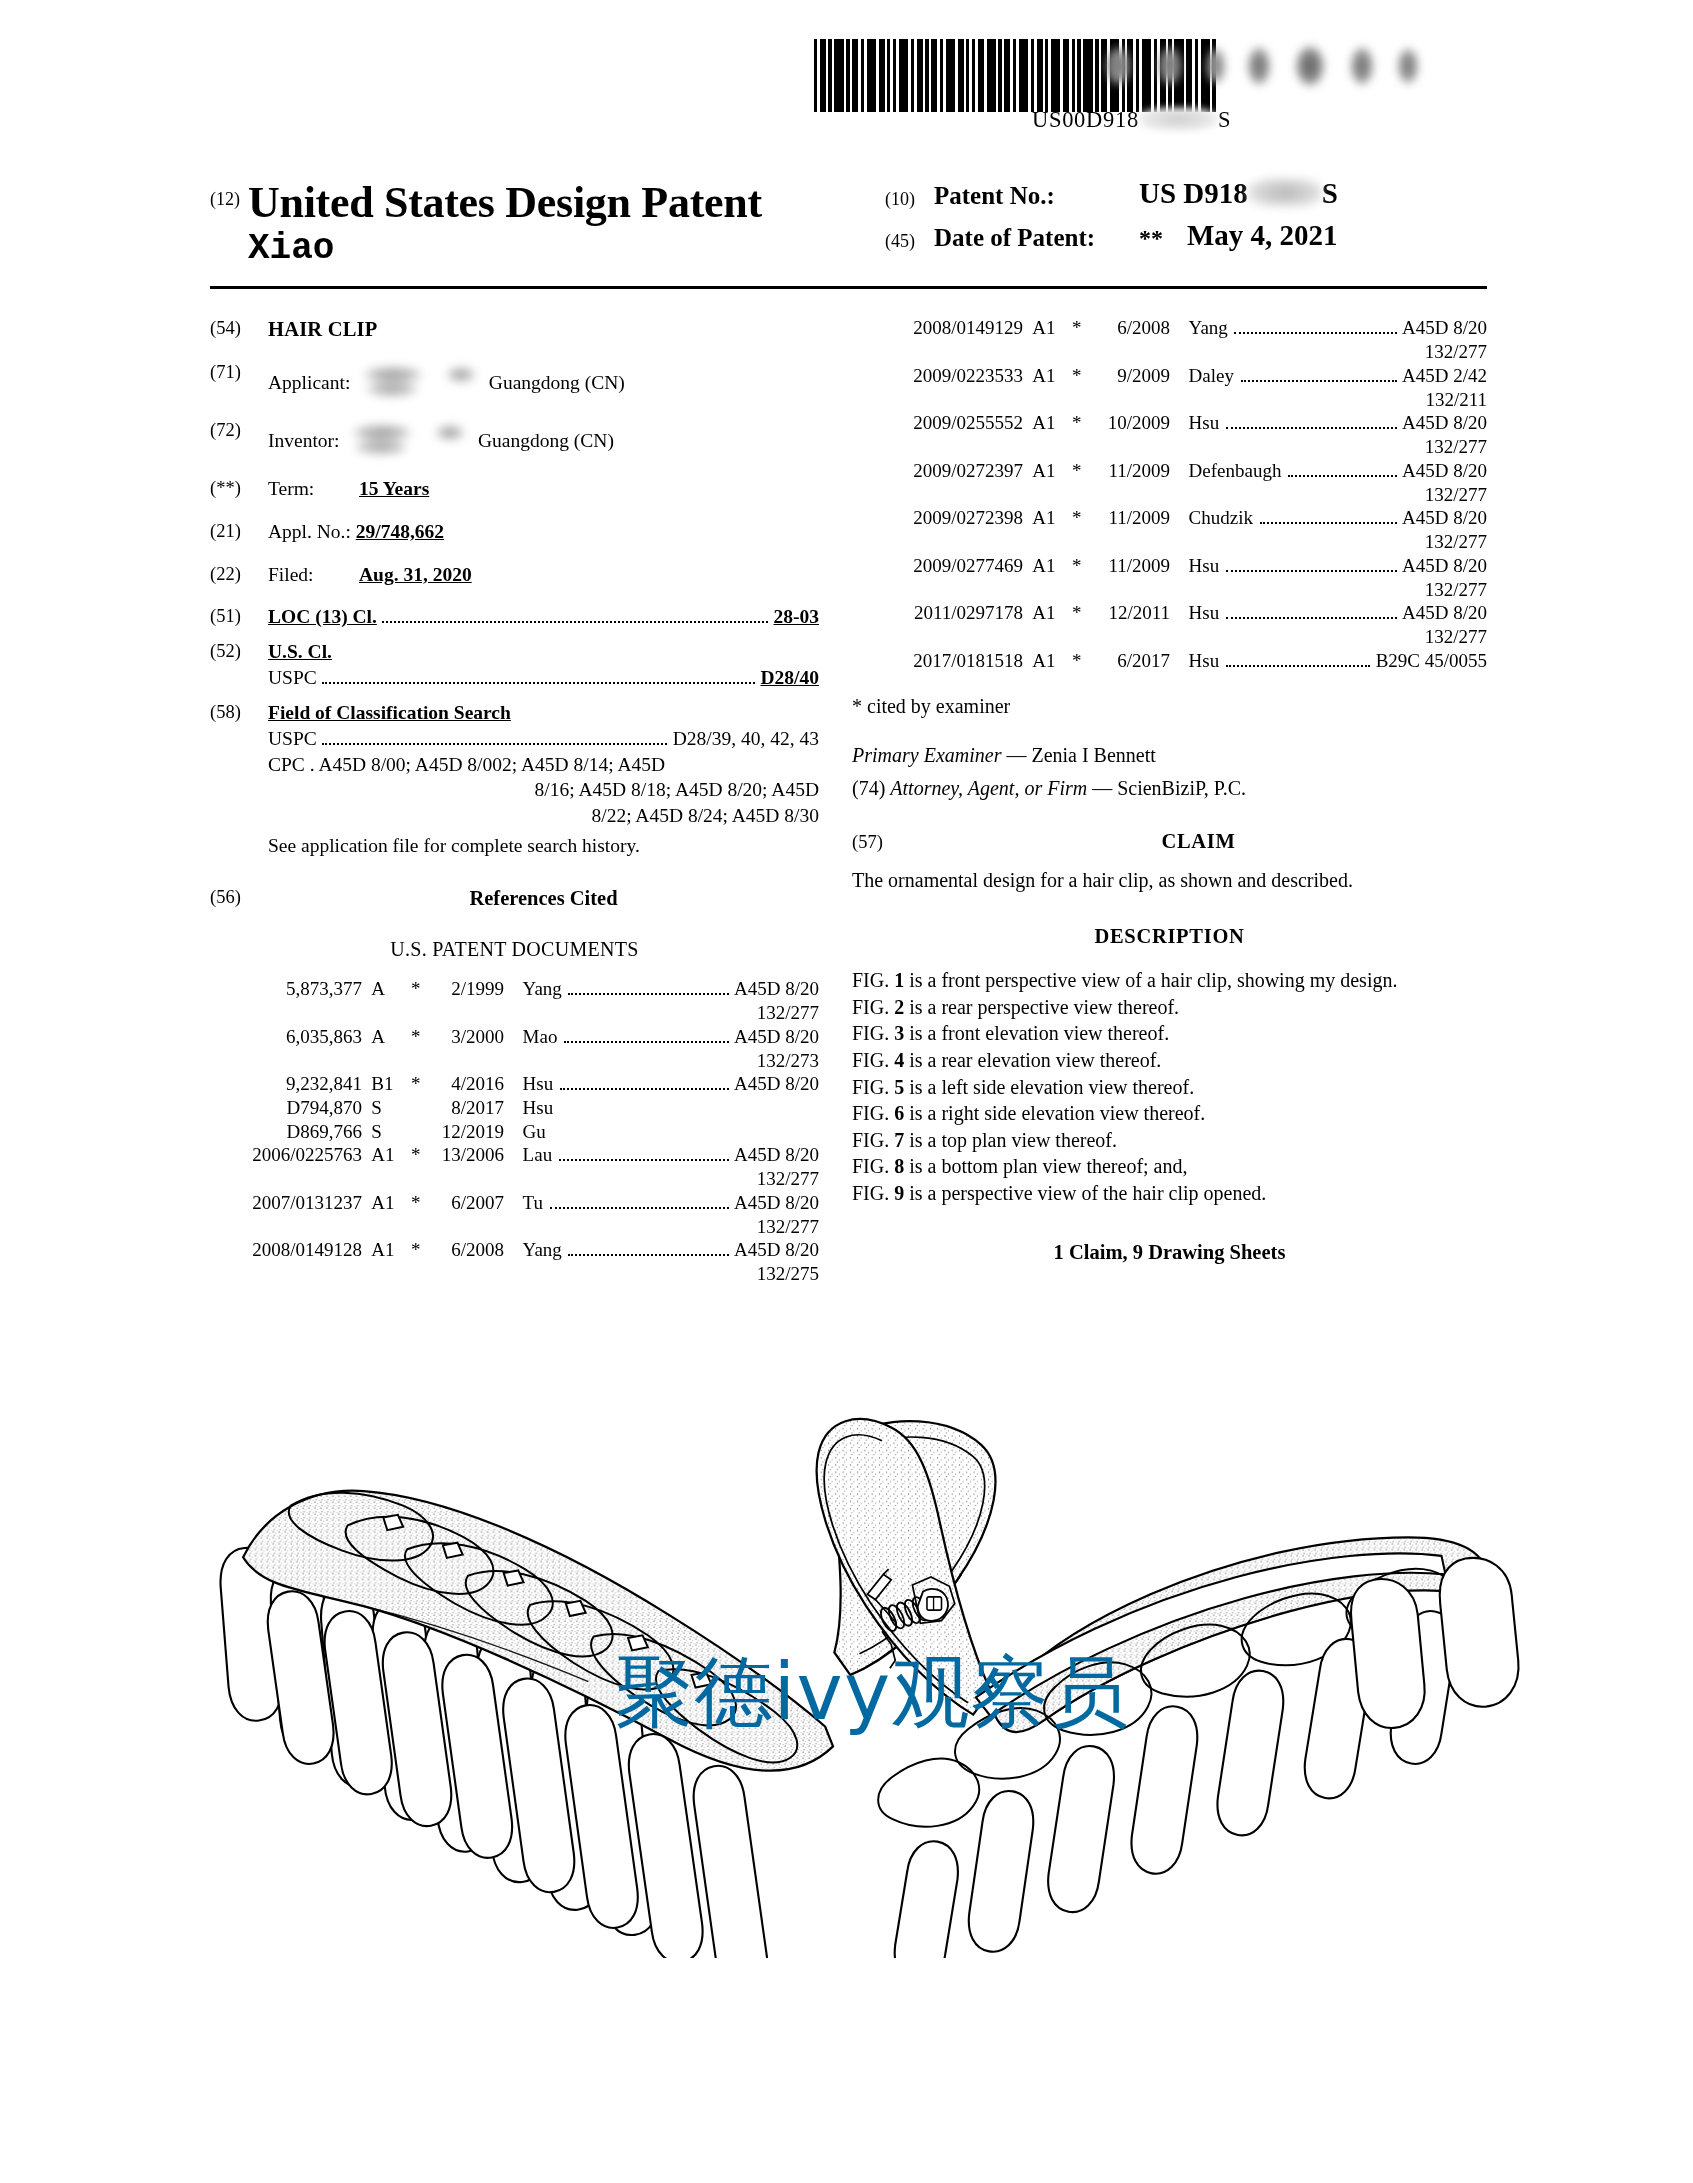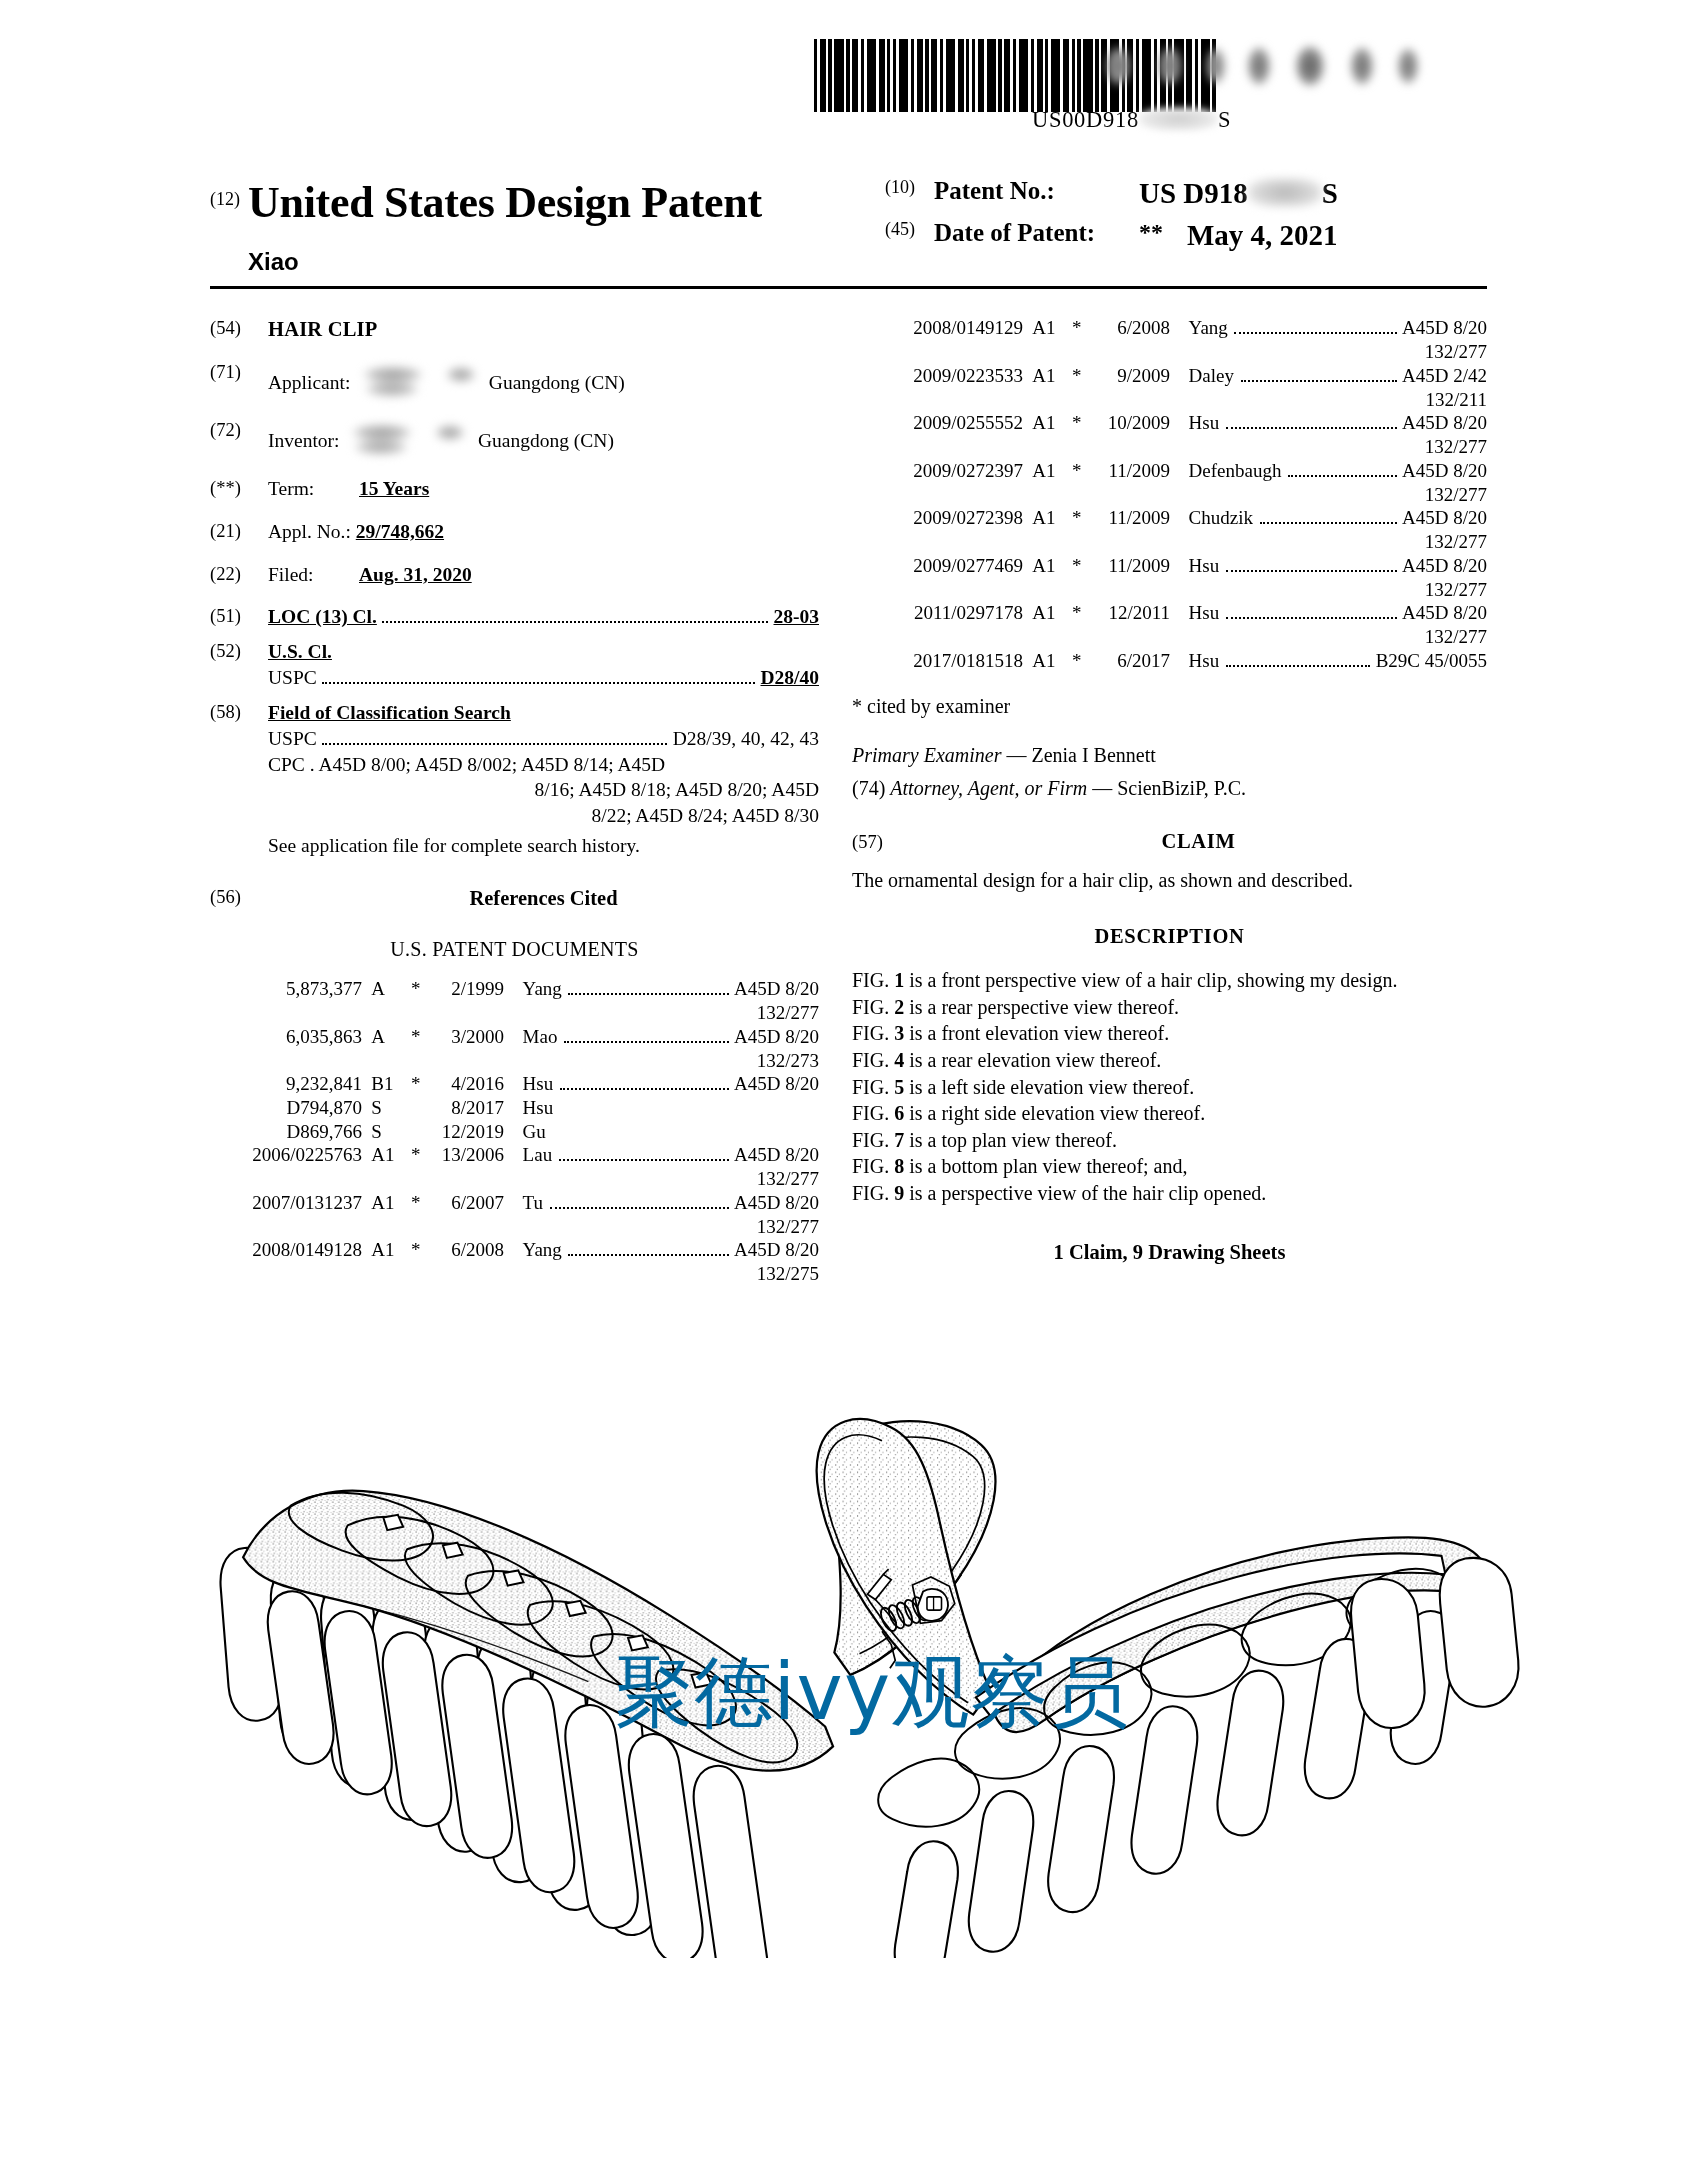--- a/index.html
+++ b/index.html
@@ -61,26 +61,26 @@
   .kind-code {
     font-size: 18px; vertical-align: 12px; display: inline-block;
     margin-right: 8px;
   }
   .main-title {
     font-family: "Liberation Serif", serif;
     font-weight: bold; font-size: 44px; letter-spacing: -0.3px;
     display: inline-block;
   }
   .inventor-line {
-    font-family: Liberation Sans, sans-serif;
-    font-weight: bold; font-size: 24px;
-    margin-left: 38px; margin-top: 20px;
-  }
-
-  .pat-row { display: flex; align-items: flex-start; font-size: 25px; font-weight: bold; }
+    font-family: Liberation Mono, monospace;
+    font-weight: bold; font-size: 36px;
+    margin-left: 38px; margin-top: 0;
+  }
+
+  .pat-row { display: flex; align-items: flex-end; font-size: 25px; font-weight: bold; }
   .pat-row .pnum { font-size: 18px; font-weight: normal; width: 49px; flex: none; }
   .pat-row .plabel { width: 205px; flex: none; }
   .pat-row .pval { font-size: 29px; font-weight: bold; white-space: nowrap; }
   .pat-row.second { margin-top: 9.3px; }
   .stars { font-size: 24px; font-weight: bold; margin-right: 24px; }
   .pnum-redact {
     display: inline-block; width: 74px; height: 29px; vertical-align: -4px;
     background: radial-gradient(ellipse at center, #b8b8b8 0%, #dcdcdc 62%, rgba(255,255,255,0) 86%);
     filter: blur(4px);
   }

